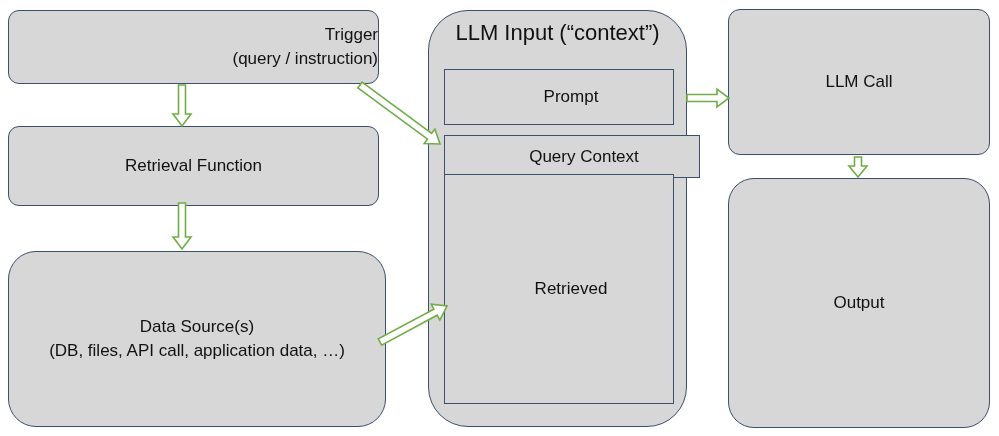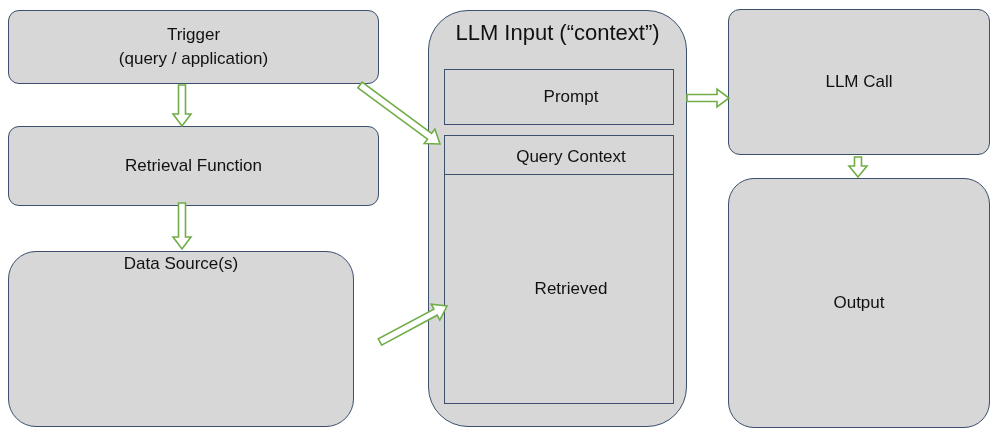--- a/index.html
+++ b/index.html
@@ -24,23 +24,23 @@
     flex-direction: column;
     align-items: center;
     justify-content: center;
     text-align: center;
     color: #111111;
     font-size: 17px;
     line-height: 24px;
   }
   .node .line { white-space: nowrap; }
 
-  #trigger        { left: 8px;   top: 10px;  width: 371px; height: 74px;  border-radius: 11px; }
+  #trigger        { left: 8px;   top: 10px;  width: 371px; height: 74px;  border-radius: 11px; align-items: flex-end; }
   #retrieval      { left: 8px;   top: 126px; width: 371px; height: 80px;  border-radius: 11px; }
-  #data-sources   { left: 8px;   top: 251px; width: 346px; height: 176px; border-radius: 28px; justify-content: space-between; }
+  #data-sources   { left: 8px;   top: 251px; width: 378px; height: 176px; border-radius: 28px; }
 
   #llm-input      { left: 428px; top: 10px;  width: 259px; height: 417px; border-radius: 40px;
                     justify-content: flex-start; }
   #llm-input .container-title {
     margin-top: 11px;
     font-size: 22px;
     line-height: 22px;
   }
   .inner-box {
     position: absolute;
@@ -51,21 +51,21 @@
     flex-direction: column;
     align-items: center;
     justify-content: center;
     text-align: center;
     font-size: 17px;
     line-height: 24px;
     color: #111111;
     padding-left: 24px;
   }
   #prompt-box     { left: 15px; top: 58px;  width: 230px; height: 56px; }
-  #query-box      { left: 15px; top: 124px; width: 230px; height: 43px; }
+  #query-box      { left: 15px; top: 124px; width: 256px; height: 43px; }
   #retrieved-box  { left: 15px; top: 163px; width: 230px; height: 230px; }
 
   #llm-call       { left: 728px; top: 9px;   width: 262px; height: 146px; border-radius: 12px; }
   #output         { left: 728px; top: 178px; width: 262px; height: 250px; border-radius: 26px; }
 
   svg.arrows {
     position: absolute;
     left: 0; top: 0;
     width: 999px;
     height: 436px;
@@ -78,29 +78,30 @@
     stroke-linejoin: miter;
   }
 </style>
 </head>
 <body>
 
 <div class="canvas">
 
   <div class="node" id="trigger">
     <div class="line">Trigger</div>
-    <div class="line">(query / application)</div>
+    <div class="line">(query / instruction)</div>
   </div>
 
   <div class="node" id="retrieval">
     <div class="line">Retrieval Function</div>
   </div>
 
   <div class="node" id="data-sources">
     <div class="line">Data Source(s)</div>
+    <div class="line">(DB, files, API call, application data, …)</div>
   </div>
 
   <div class="node" id="llm-input">
     <div class="container-title">LLM Input (“context”)</div>
     <div class="inner-box" id="prompt-box">
       <div class="line">Prompt</div>
     </div>
     <div class="inner-box" id="query-box">
       <div class="line">Query Context</div>
     </div>

